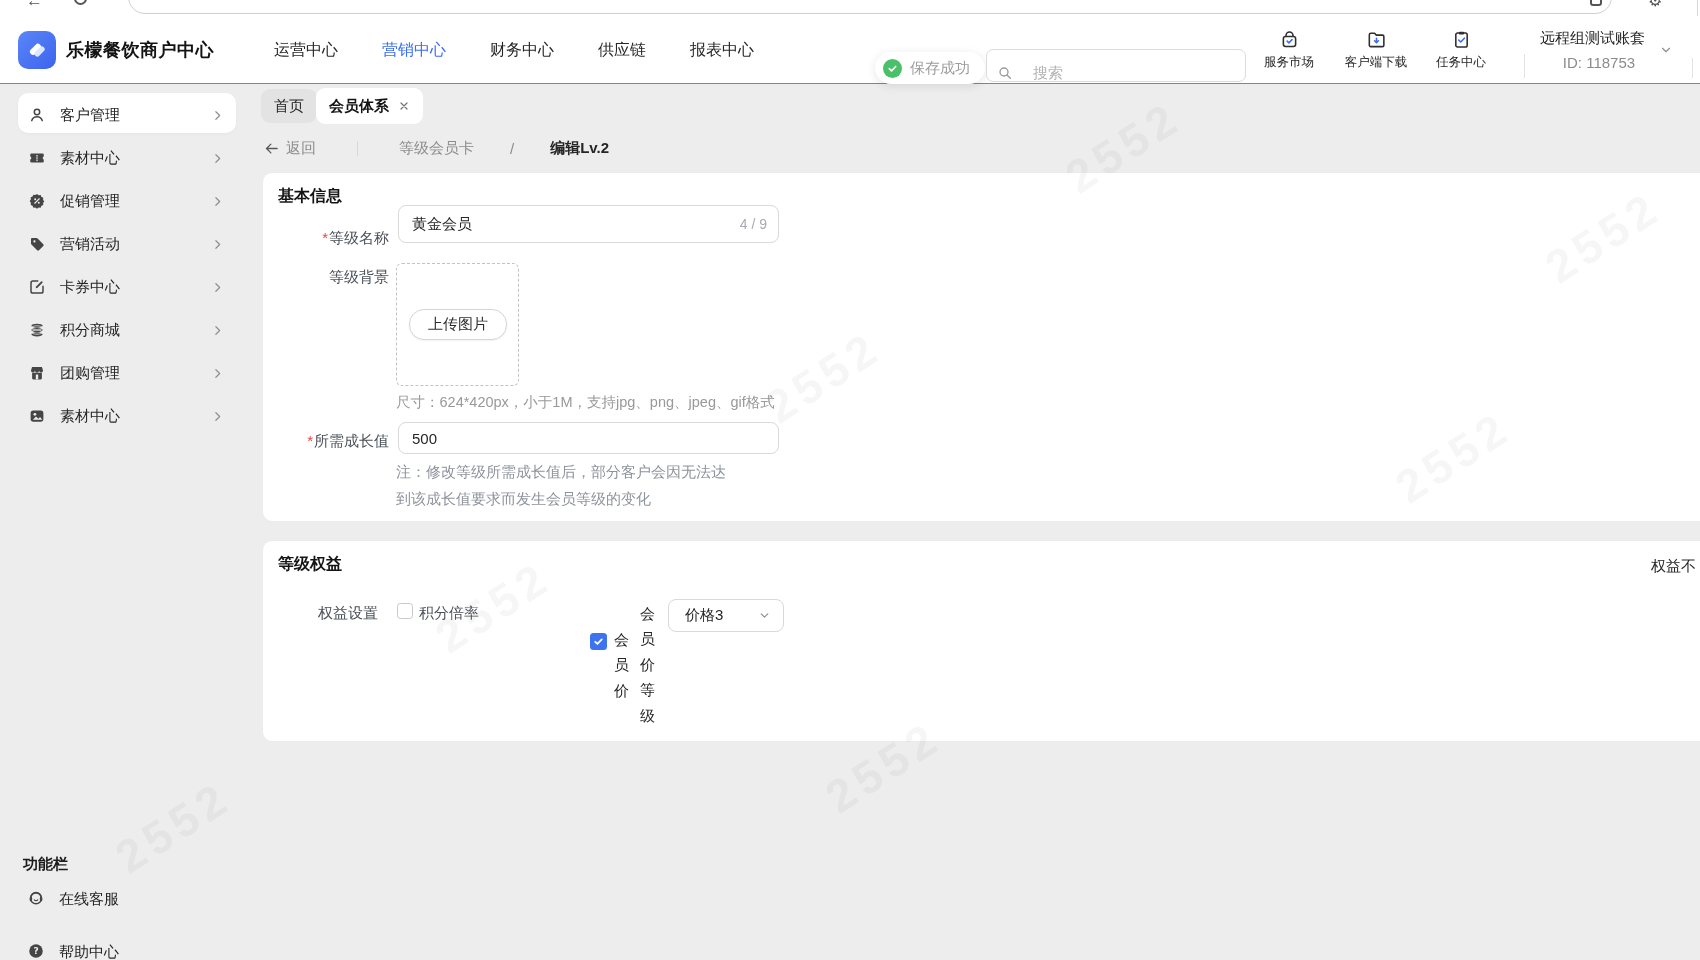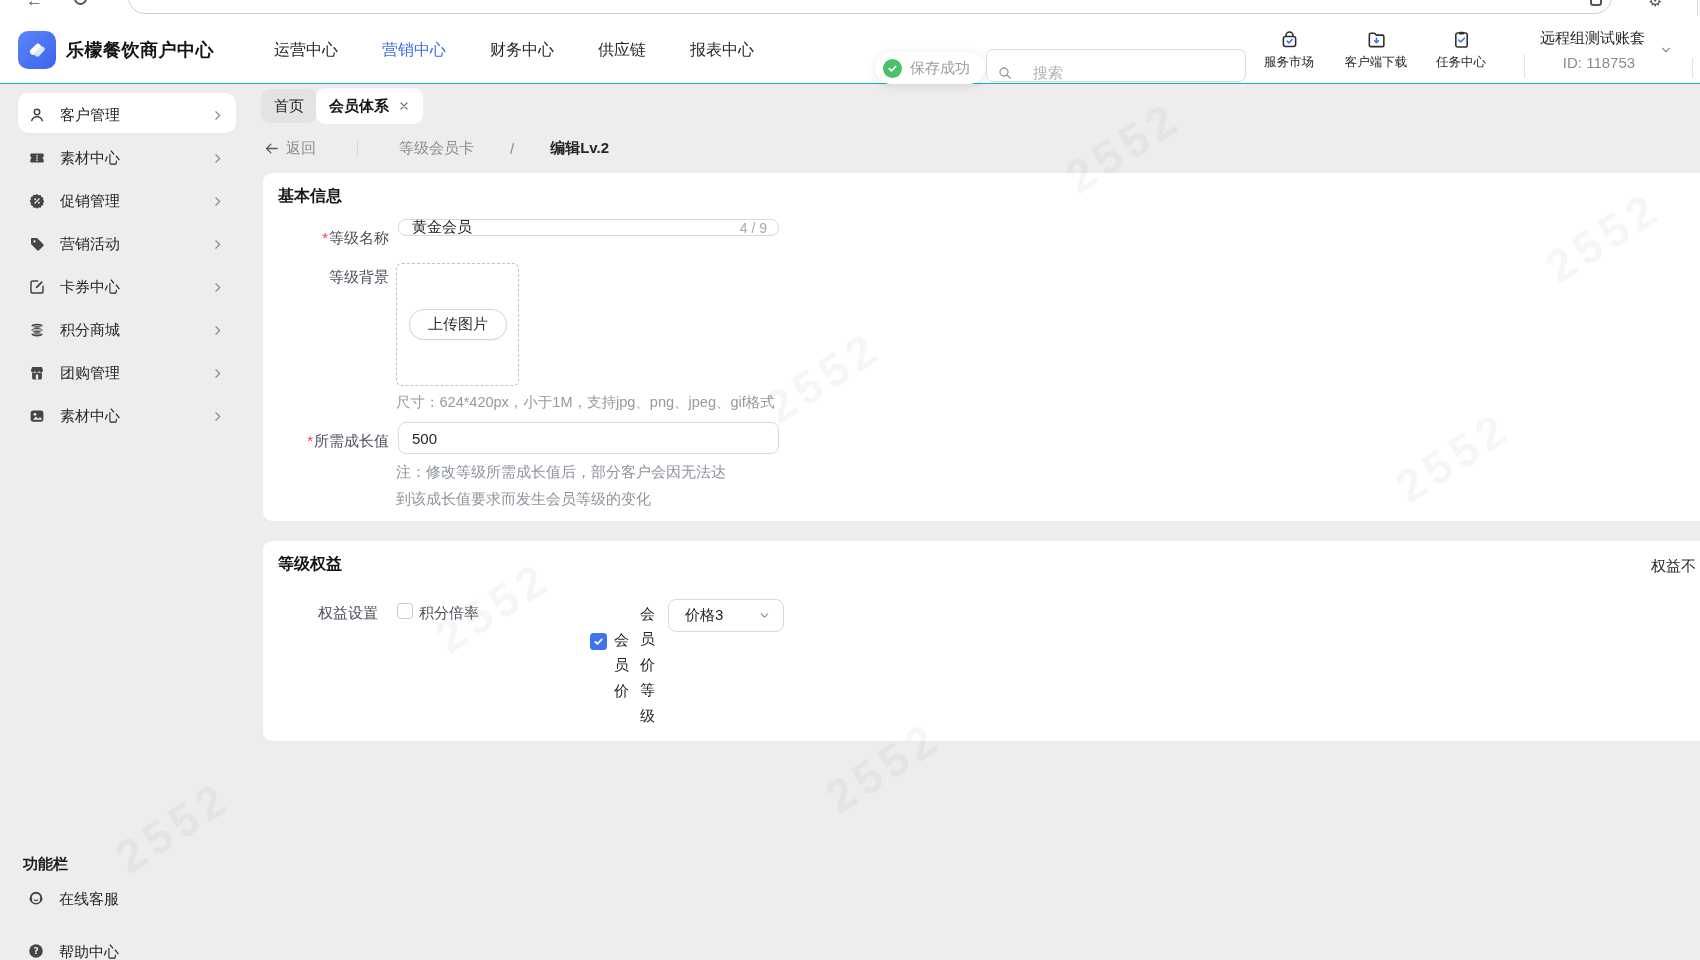--- a/index.html
+++ b/index.html
@@ -363,21 +363,21 @@
   <span class="bc-sep">/</span>
   <span class="bc-current">编辑Lv.2</span>
 </div>
 
 <div class="card card1">
   <div class="sec-title">基本信息</div>
 
   <div class="f-label" style="top:55px">
     <span class="req">*</span><span>等级名称</span>
   </div>
-  <div class="inp" style="top:46px;height:17px">
+  <div class="inp" style="top:32px;height:38px">
     <span class="inp-val">黄金会员</span>
     <span class="inp-counter">4 / 9</span>
   </div>
 
   <div class="f-label" style="top:94px">等级背景</div>
   <div class="upbox">
     <div class="upbtn">上传图片</div>
   </div>
   <div class="hint">尺寸：624*420px，小于1M，支持jpg、png、jpeg、gif格式</div>
 

